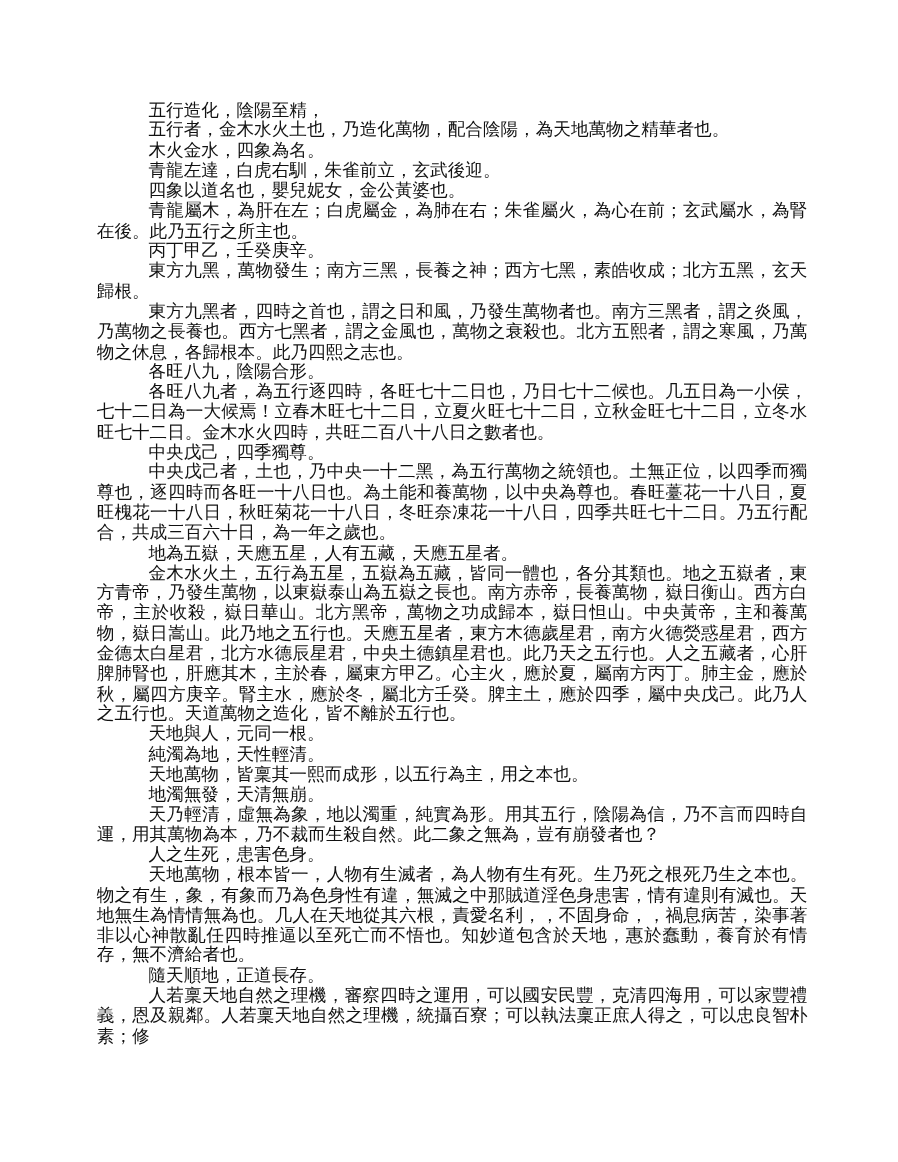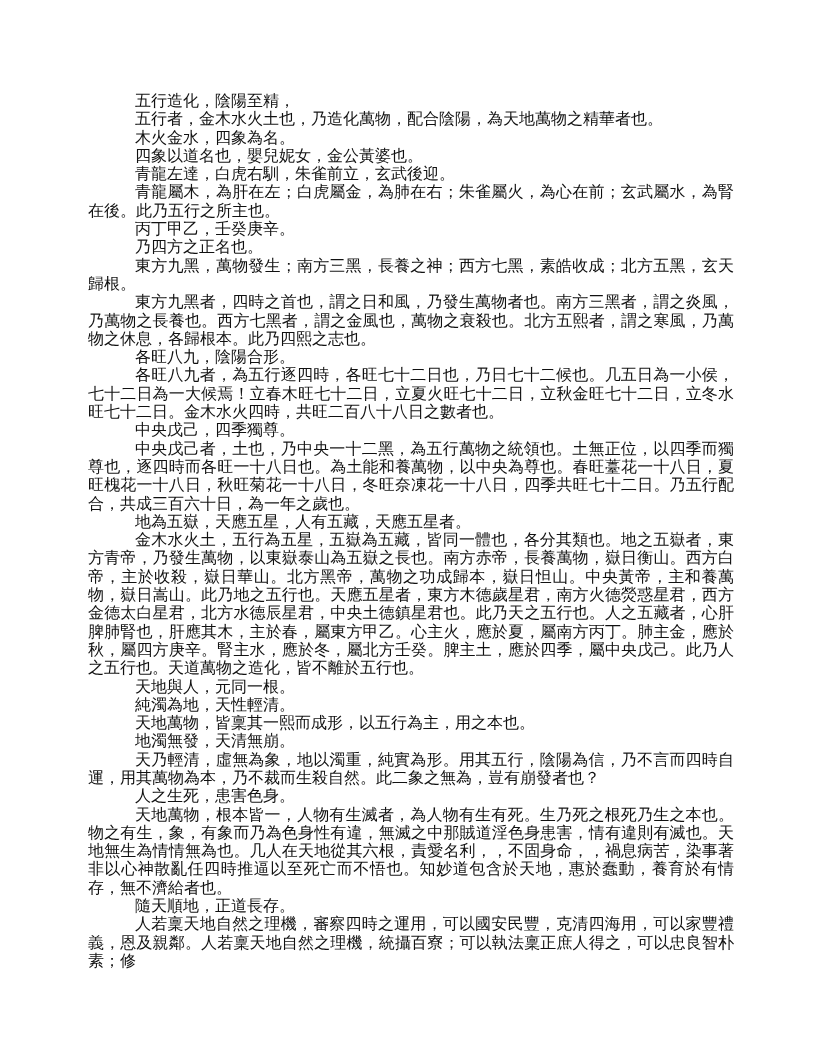--- a/index.html
+++ b/index.html
@@ -35,25 +35,24 @@
   }
 </style>
 </head>
 <body>
 
 <div class="page">
   <div class="doc-body">
       <p class="para">五行造化，陰陽至精，</p>
       <p class="para">五行者，金木水火土也，乃造化萬物，配合陰陽，為天地萬物之精華者也。</p>
       <p class="para">木火金水，四象為名。</p>
+      <p class="para">青龍左達，白虎右馴，朱雀前立，玄武後迎。</p>
       <p class="para">四象以道名也，嬰兒妮女，金公黃婆也。</p>
-      <p class="para">青龍左達，白虎右馴，朱雀前立，玄武後迎。</p>
       <p class="para">青龍屬木，為肝在左；白虎屬金，為肺在右；朱雀屬火，為心在前；玄武屬水，為腎在後。此乃五行之所主也。</p>
       <p class="para">丙丁甲乙，壬癸庚辛。</p>
-      <p class="para">乃四方之正名也。</p>
       <p class="para">東方九黑，萬物發生；南方三黑，長養之神；西方七黑，素皓收成；北方五黑，玄天歸根。</p>
       <p class="para">東方九黑者，四時之首也，謂之日和風，乃發生萬物者也。南方三黑者，謂之炎風，乃萬物之長養也。西方七黑者，謂之金風也，萬物之衰殺也。北方五熙者，謂之寒風，乃萬物之休息，各歸根本。此乃四熙之志也。</p>
       <p class="para">各旺八九，陰陽合形。</p>
       <p class="para">各旺八九者，為五行逐四時，各旺七十二日也，乃日七十二候也。几五日為一小侯，七十二日為一大候焉！立春木旺七十二日，立夏火旺七十二日，立秋金旺七十二日，立冬水旺七十二日。金木水火四時，共旺二百八十八日之數者也。</p>
       <p class="para">中央戊己，四季獨尊。</p>
       <p class="para">中央戊己者，土也，乃中央一十二黑，為五行萬物之統領也。土無正位，以四季而獨尊也，逐四時而各旺一十八日也。為土能和養萬物，以中央為尊也。春旺薹花一十八日，夏旺槐花一十八日，秋旺菊花一十八日，冬旺奈凍花一十八日，四季共旺七十二日。乃五行配合，共成三百六十日，為一年之歲也。</p>
       <p class="para">地為五嶽，天應五星，人有五藏，天應五星者。</p>
       <p class="para">金木水火土，五行為五星，五嶽為五藏，皆同一體也，各分其類也。地之五嶽者，東方青帝，乃發生萬物，以東嶽泰山為五嶽之長也。南方赤帝，長養萬物，嶽日衡山。西方白帝，主於收殺，嶽日華山。北方黑帝，萬物之功成歸本，嶽日怛山。中央黃帝，主和養萬物，嶽日嵩山。此乃地之五行也。天應五星者，東方木德歲星君，南方火德熒惑星君，西方金德太白星君，北方水德辰星君，中央土德鎮星君也。此乃天之五行也。人之五藏者，心肝脾肺腎也，肝應其木，主於春，屬東方甲乙。心主火，應於夏，屬南方丙丁。肺主金，應於秋，屬四方庚辛。腎主水，應於冬，屬北方壬癸。脾主土，應於四季，屬中央戊己。此乃人之五行也。天道萬物之造化，皆不離於五行也。</p>
       <p class="para">天地與人，元同一根。</p>
       <p class="para">純濁為地，天性輕清。</p>

